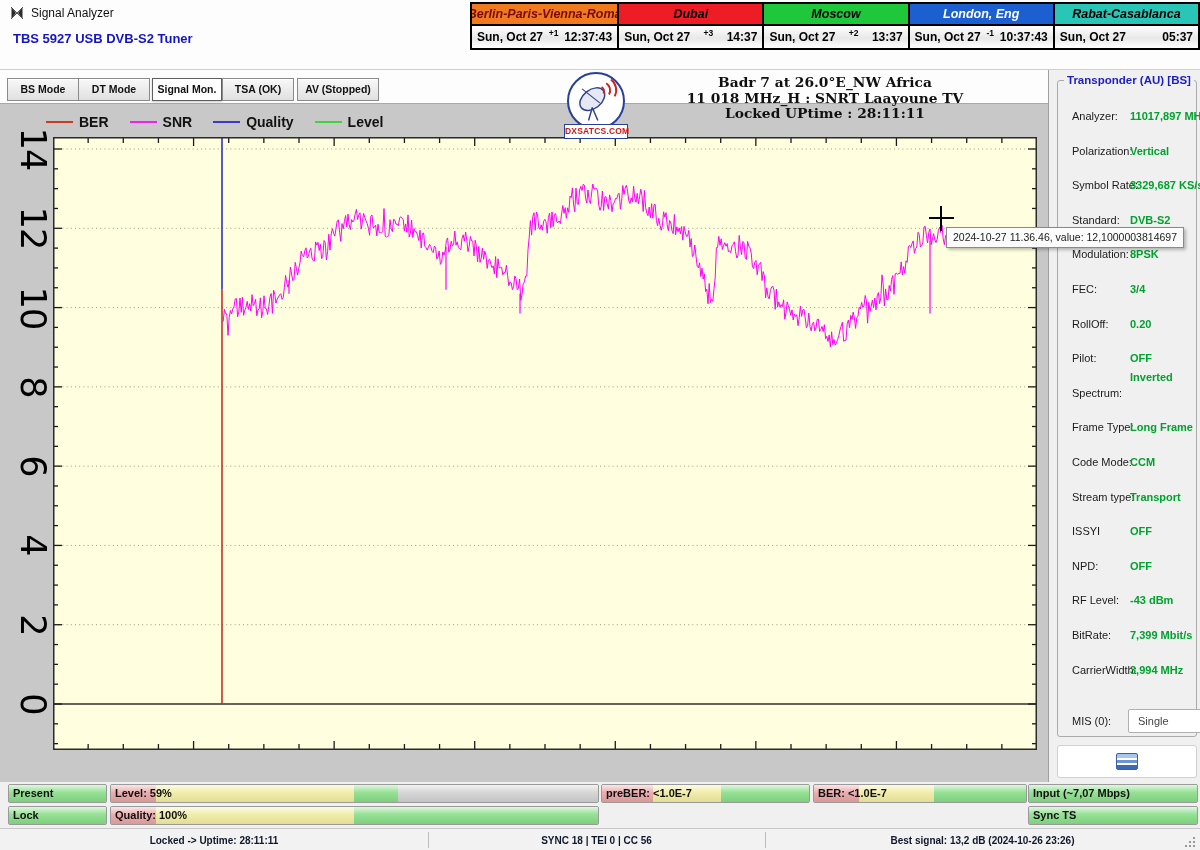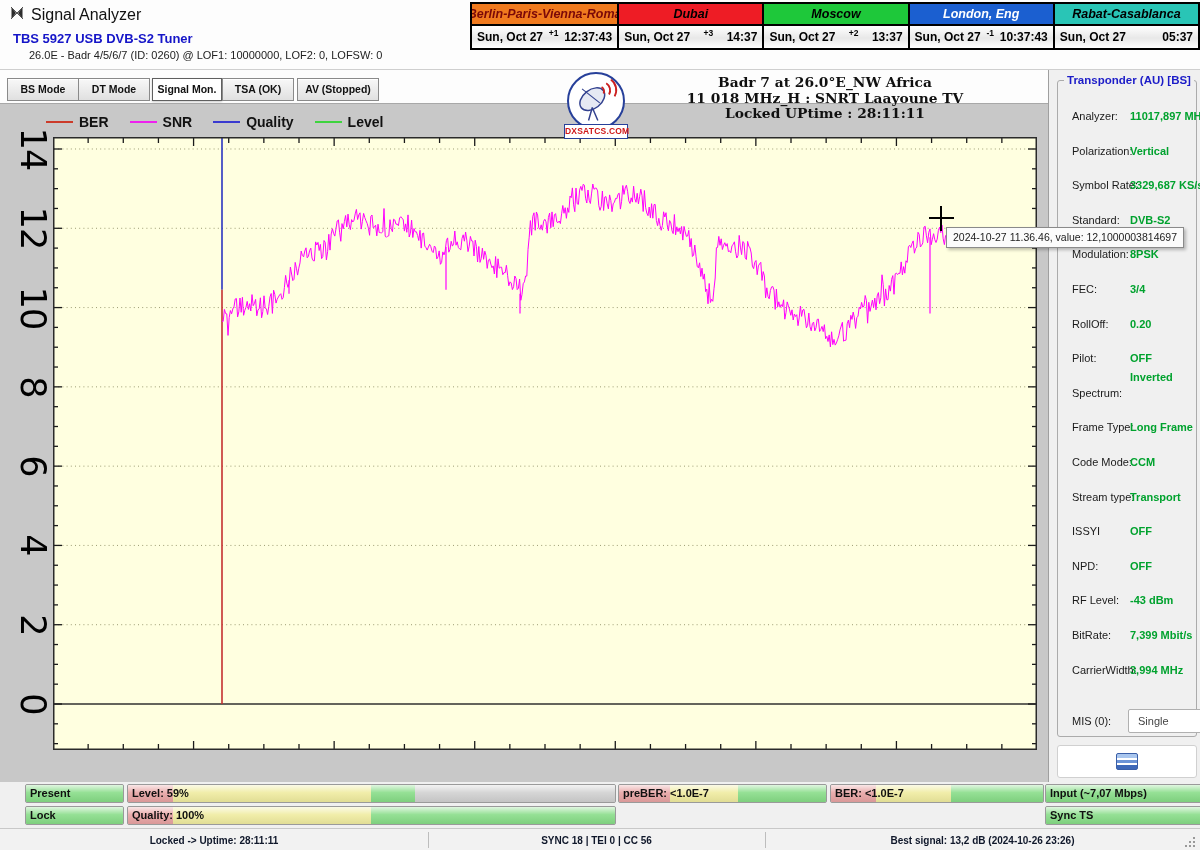--- a/index.html
+++ b/index.html
@@ -1,21 +1,21 @@
 <!DOCTYPE html>
 <html><head>
 <meta charset="utf-8">
 <style>
   html,body{margin:0;padding:0;background:#ffffff;font-family:"Liberation Sans",sans-serif;}
   #root{position:relative;width:1200px;height:850px;background:#f0f0f0;overflow:hidden;outline:1px solid #8f8f8f;}
   
   #titlebar{position:absolute;left:0;top:0;width:1200px;height:26px;background:#fdfdfd;}
   #title-line{position:absolute;left:0;top:26px;width:470px;height:1px;background:#e2e2e2;}
   #app-icon{position:absolute;left:9px;top:5px;width:16px;height:16px;}
-  #app-title{position:absolute;left:31px;top:6px;font-size:16px;color:#111;}
+  #app-title{position:absolute;left:31px;top:6px;font-size:12px;color:#111;}
   #white-upper{position:absolute;left:0;top:26px;width:1200px;height:44px;background:#fdfdfd;}
   #tuner-name{position:absolute;left:13px;top:31px;font-size:13px;font-weight:bold;color:#1515c8;}
   #tuner-detail{position:absolute;left:29px;top:49px;font-size:11px;color:#222;}
   #divider-top{position:absolute;left:0;top:69px;width:1200px;height:1px;background:#cfcfcf;z-index:2;}
   
   #clocks{position:absolute;left:470px;top:2px;width:726px;display:grid;grid-template-columns:repeat(5,1fr);grid-template-rows:22px 22px;border:2px solid #000;z-index:6;background:#fff;}
   .ck-h{display:flex;align-items:center;justify-content:center;font-size:12.5px;font-weight:bold;font-style:italic;border-bottom:2px solid #000;white-space:nowrap;overflow:hidden;}
   .ck-d{display:flex;align-items:center;font-size:12px;font-weight:bold;color:#000;background:linear-gradient(180deg,#ffffff,#e8e8e8 55%,#ffffff);padding:0 5px;white-space:nowrap;}
   .ck-date{flex:0 0 auto;}
   .ck-off{flex:1 1 auto;text-align:center;font-size:8.5px;font-weight:bold;position:relative;top:-4px;}
@@ -45,21 +45,21 @@
   #mis-label{position:absolute;left:14px;top:634px;font-size:11px;color:#1a1a1a;}
   #mis-select{position:absolute;left:70px;top:628px;width:74px;height:22px;background:#fff;border:1px solid #b0b0b0;border-radius:2px;font-size:11px;color:#444;line-height:22px;padding-left:9px;}
   #list-button{position:absolute;left:8px;top:675px;width:138px;height:31px;background:#fff;border:1px solid #d0d0d0;border-radius:3px;display:flex;align-items:center;justify-content:center;}
   #list-icon{width:20px;height:15px;border-radius:2px;background:linear-gradient(180deg,#a9c6ee 0 4px,#ffffff 4px 6px,#6b93d6 6px 9px,#ffffff 9px 11px,#3e68b8 11px 15px);border:1px solid #3a5fa8;}
   
   #crosshair-h{position:absolute;left:929px;top:217px;width:25px;height:2px;background:#000;z-index:20;}
   #crosshair-v{position:absolute;left:940px;top:206px;width:2px;height:25px;background:#000;z-index:20;}
   #tooltip{position:absolute;left:946px;top:227px;height:15px;background:#fbfbfb;border:1px solid #8a8a8a;box-shadow:2px 2px 3px rgba(0,0,0,.25);font-size:10.5px;color:#222;line-height:15px;padding:2px 6px;white-space:nowrap;z-index:30;}
   
   #meters{position:absolute;left:0;top:782px;width:1200px;height:46px;background:#f0f0f0;}
-  .meter{position:absolute;height:17px;border:1px solid #9a9a9a;border-radius:2px;overflow:hidden;background:#d0d0d0;margin-left:17px;}
+  .meter{position:absolute;height:17px;border:1px solid #9a9a9a;border-radius:2px;overflow:hidden;background:#d0d0d0;}
   .seg{position:absolute;top:0;height:17px;}
   .gloss{position:absolute;left:0;top:0;width:100%;height:17px;background:linear-gradient(180deg,rgba(255,255,255,.75),rgba(255,255,255,.12) 45%,rgba(0,0,0,.06));}
   .meter-label{position:absolute;left:4px;top:0;font-size:11px;font-weight:bold;color:#101010;line-height:16px;white-space:nowrap;z-index:2;}
   
   #statusbar{position:absolute;left:0;top:828px;width:1200px;height:22px;background:#f2f2f2;border-top:1px solid #c8c8c8;}
   .sb-cell{position:absolute;top:0;height:22px;display:flex;align-items:center;justify-content:center;font-size:10px;font-weight:bold;color:#0f172a;white-space:nowrap;}
   .sb-div{position:absolute;top:3px;width:1px;height:16px;background:#bdbdbd;}
   #grip{position:absolute;left:1185px;top:837px;width:2px;height:2px;background:transparent;box-shadow:8px 0 #999,8px 4px #999,8px 8px #999,4px 4px #999,4px 8px #999,0 8px #999;}
 </style>
 </head>
@@ -72,21 +72,20 @@
       <path d="M2.5 2.5 L7 8 L2.5 13.5 Z" fill="#2c2c2c"></path>
       <path d="M13.5 2.5 L9 8 L13.5 13.5 Z" fill="#2c2c2c"></path>
       <path d="M2 2 L14 14 M14 2 L2 14" stroke="#2c2c2c" stroke-width="0.8"></path>
     </svg>
     <span id="app-title">Signal Analyzer</span>
   </div>
   <div id="title-line"></div>
 
   <div id="white-upper"></div>
   <div id="tuner-name">TBS 5927 USB DVB-S2 Tuner</div>
-  <div id="tuner-detail">26.0E - Badr 4/5/6/7 (ID: 0260) @ LOF1: 10000000, LOF2: 0, LOFSW: 0</div>
   <div id="divider-top"></div>
 
   <div id="clocks">
       <div class="ck-h" style="background: rgb(240, 122, 30); color: rgb(122, 8, 8);">Berlin-Paris-Vienna-Roma</div>
       <div class="ck-h" style="background: rgb(238, 28, 37); color: rgb(0, 0, 0); border-left: 2px solid rgb(0, 0, 0);">Dubai</div>
       <div class="ck-h" style="background: rgb(30, 200, 58); color: rgb(0, 0, 0); border-left: 2px solid rgb(0, 0, 0);">Moscow</div>
       <div class="ck-h" style="background: rgb(27, 95, 208); color: rgb(255, 255, 255); border-left: 2px solid rgb(0, 0, 0);">London, Eng</div>
       <div class="ck-h" style="background: rgb(41, 197, 182); color: rgb(0, 0, 0); border-left: 2px solid rgb(0, 0, 0);">Rabat-Casablanca</div>
       <div class="ck-d">
         <span class="ck-date">Sun, Oct 27</span>

